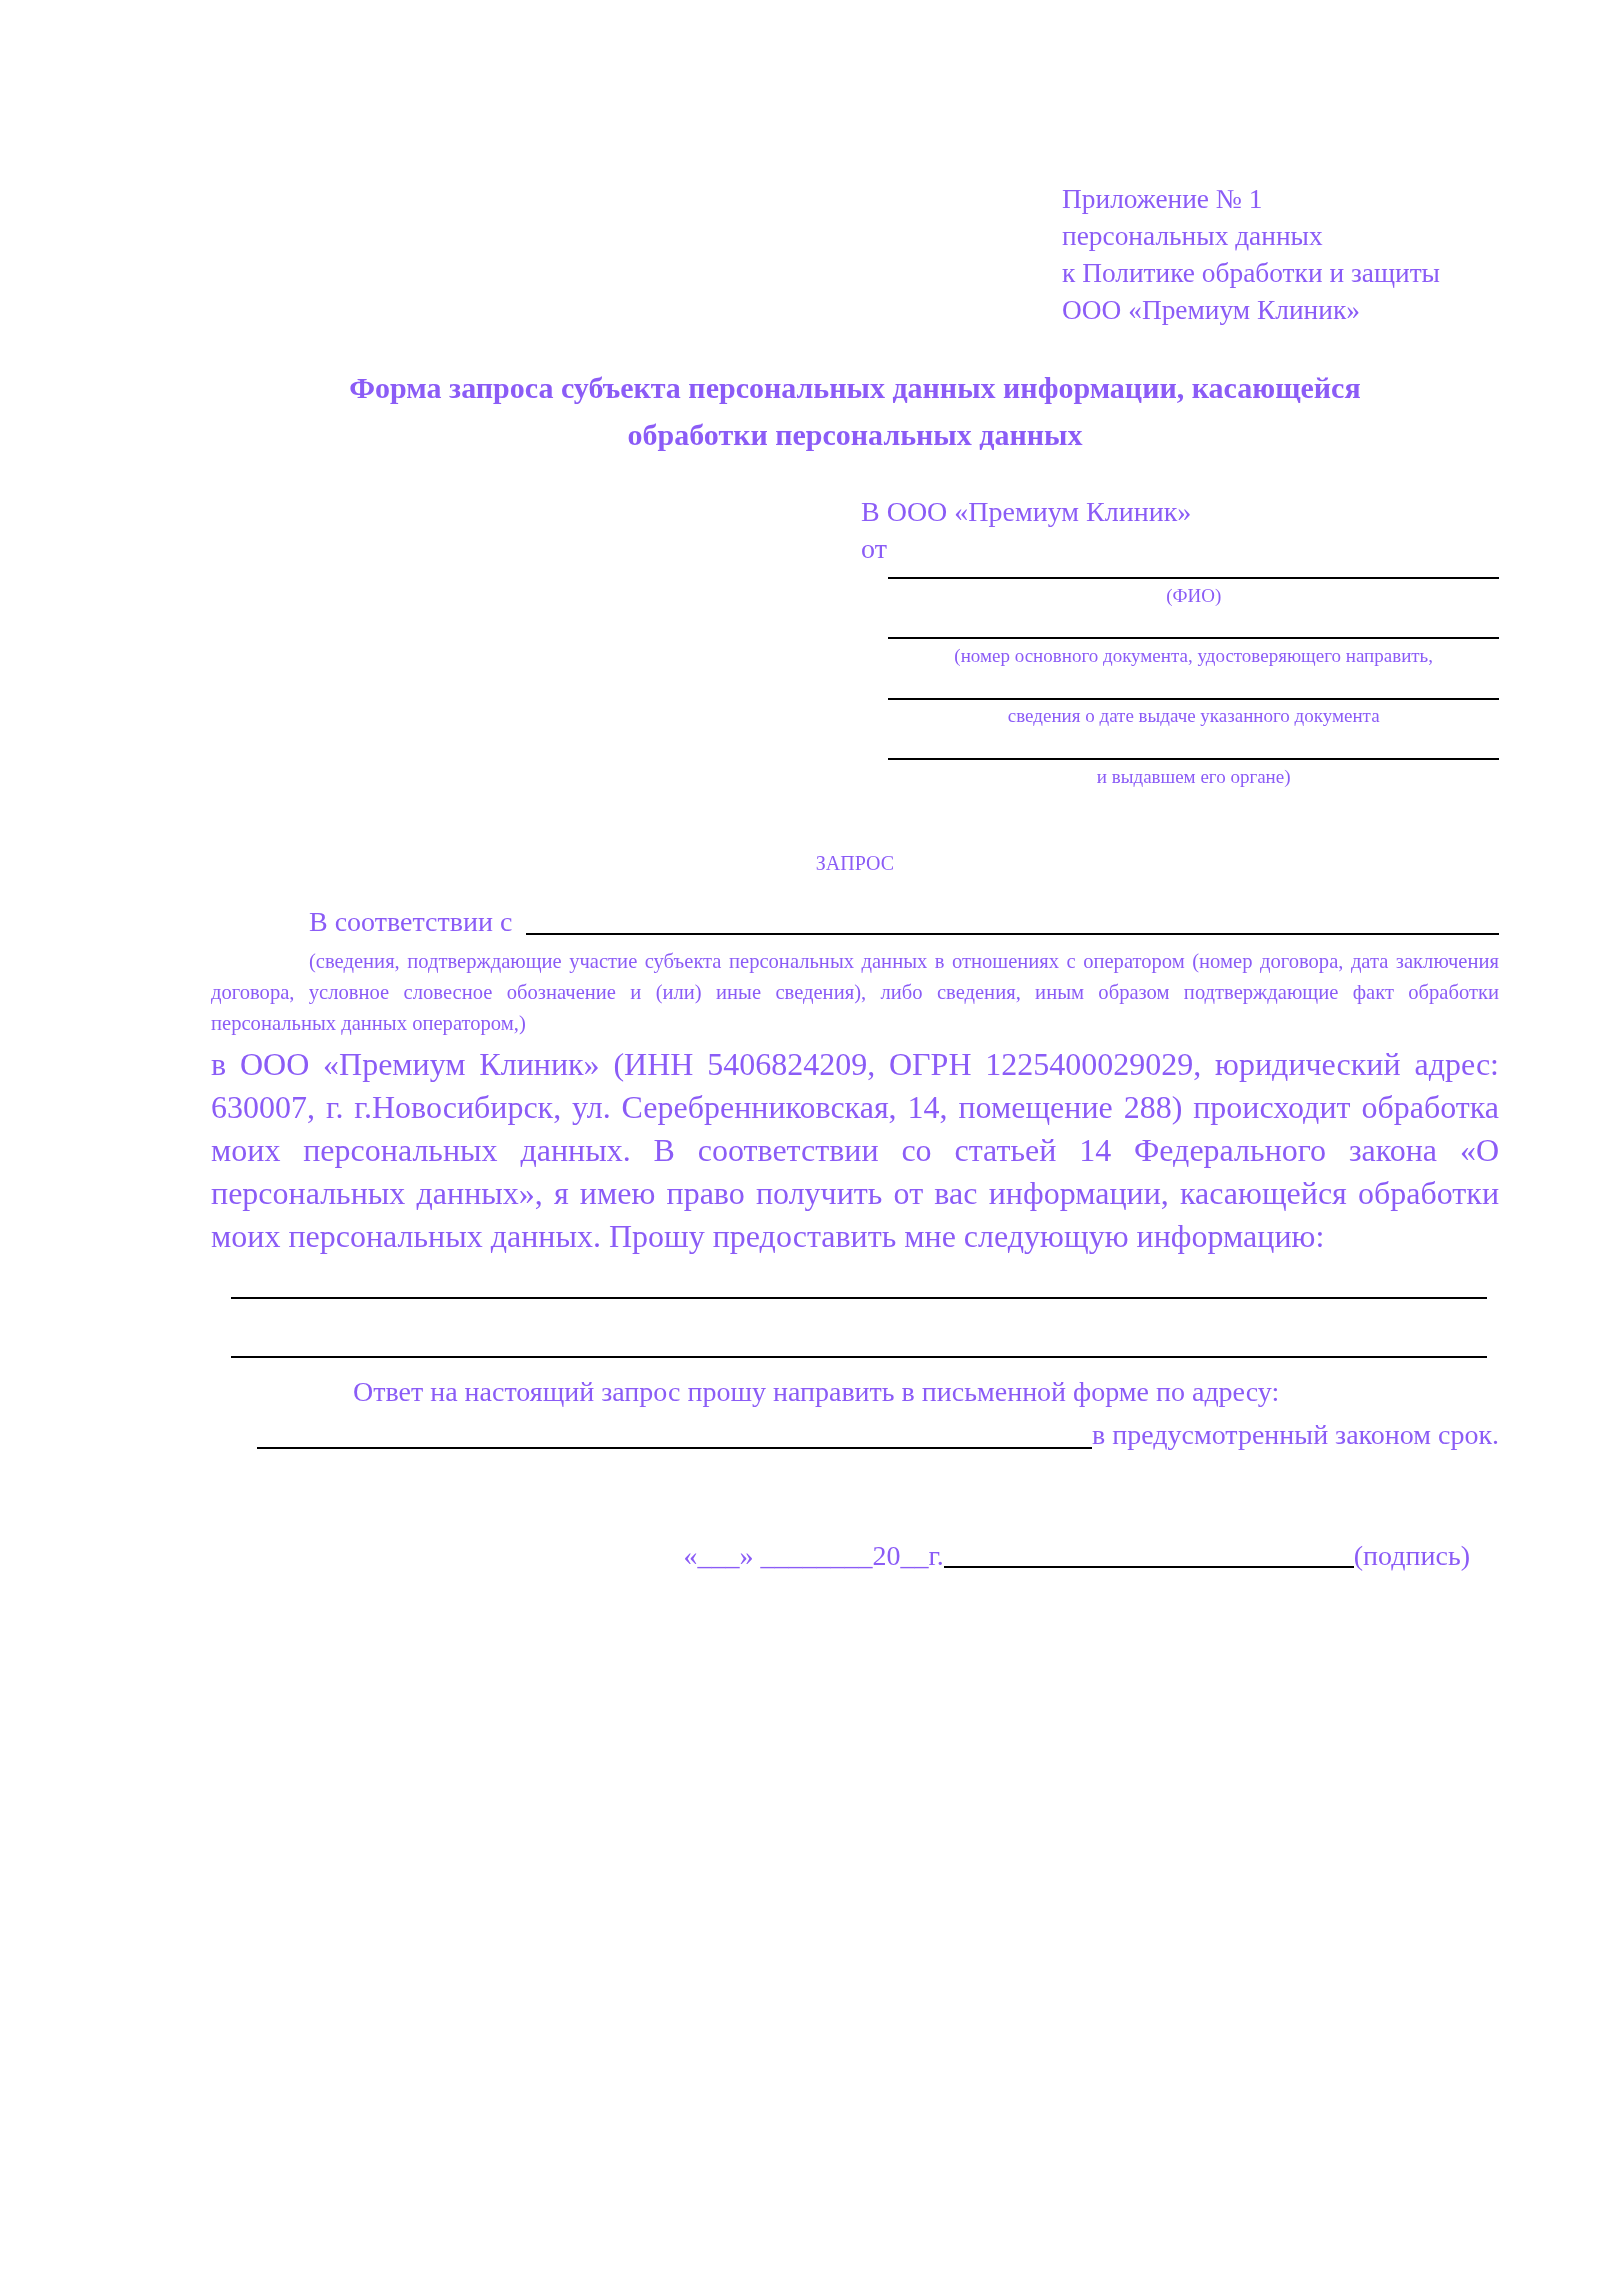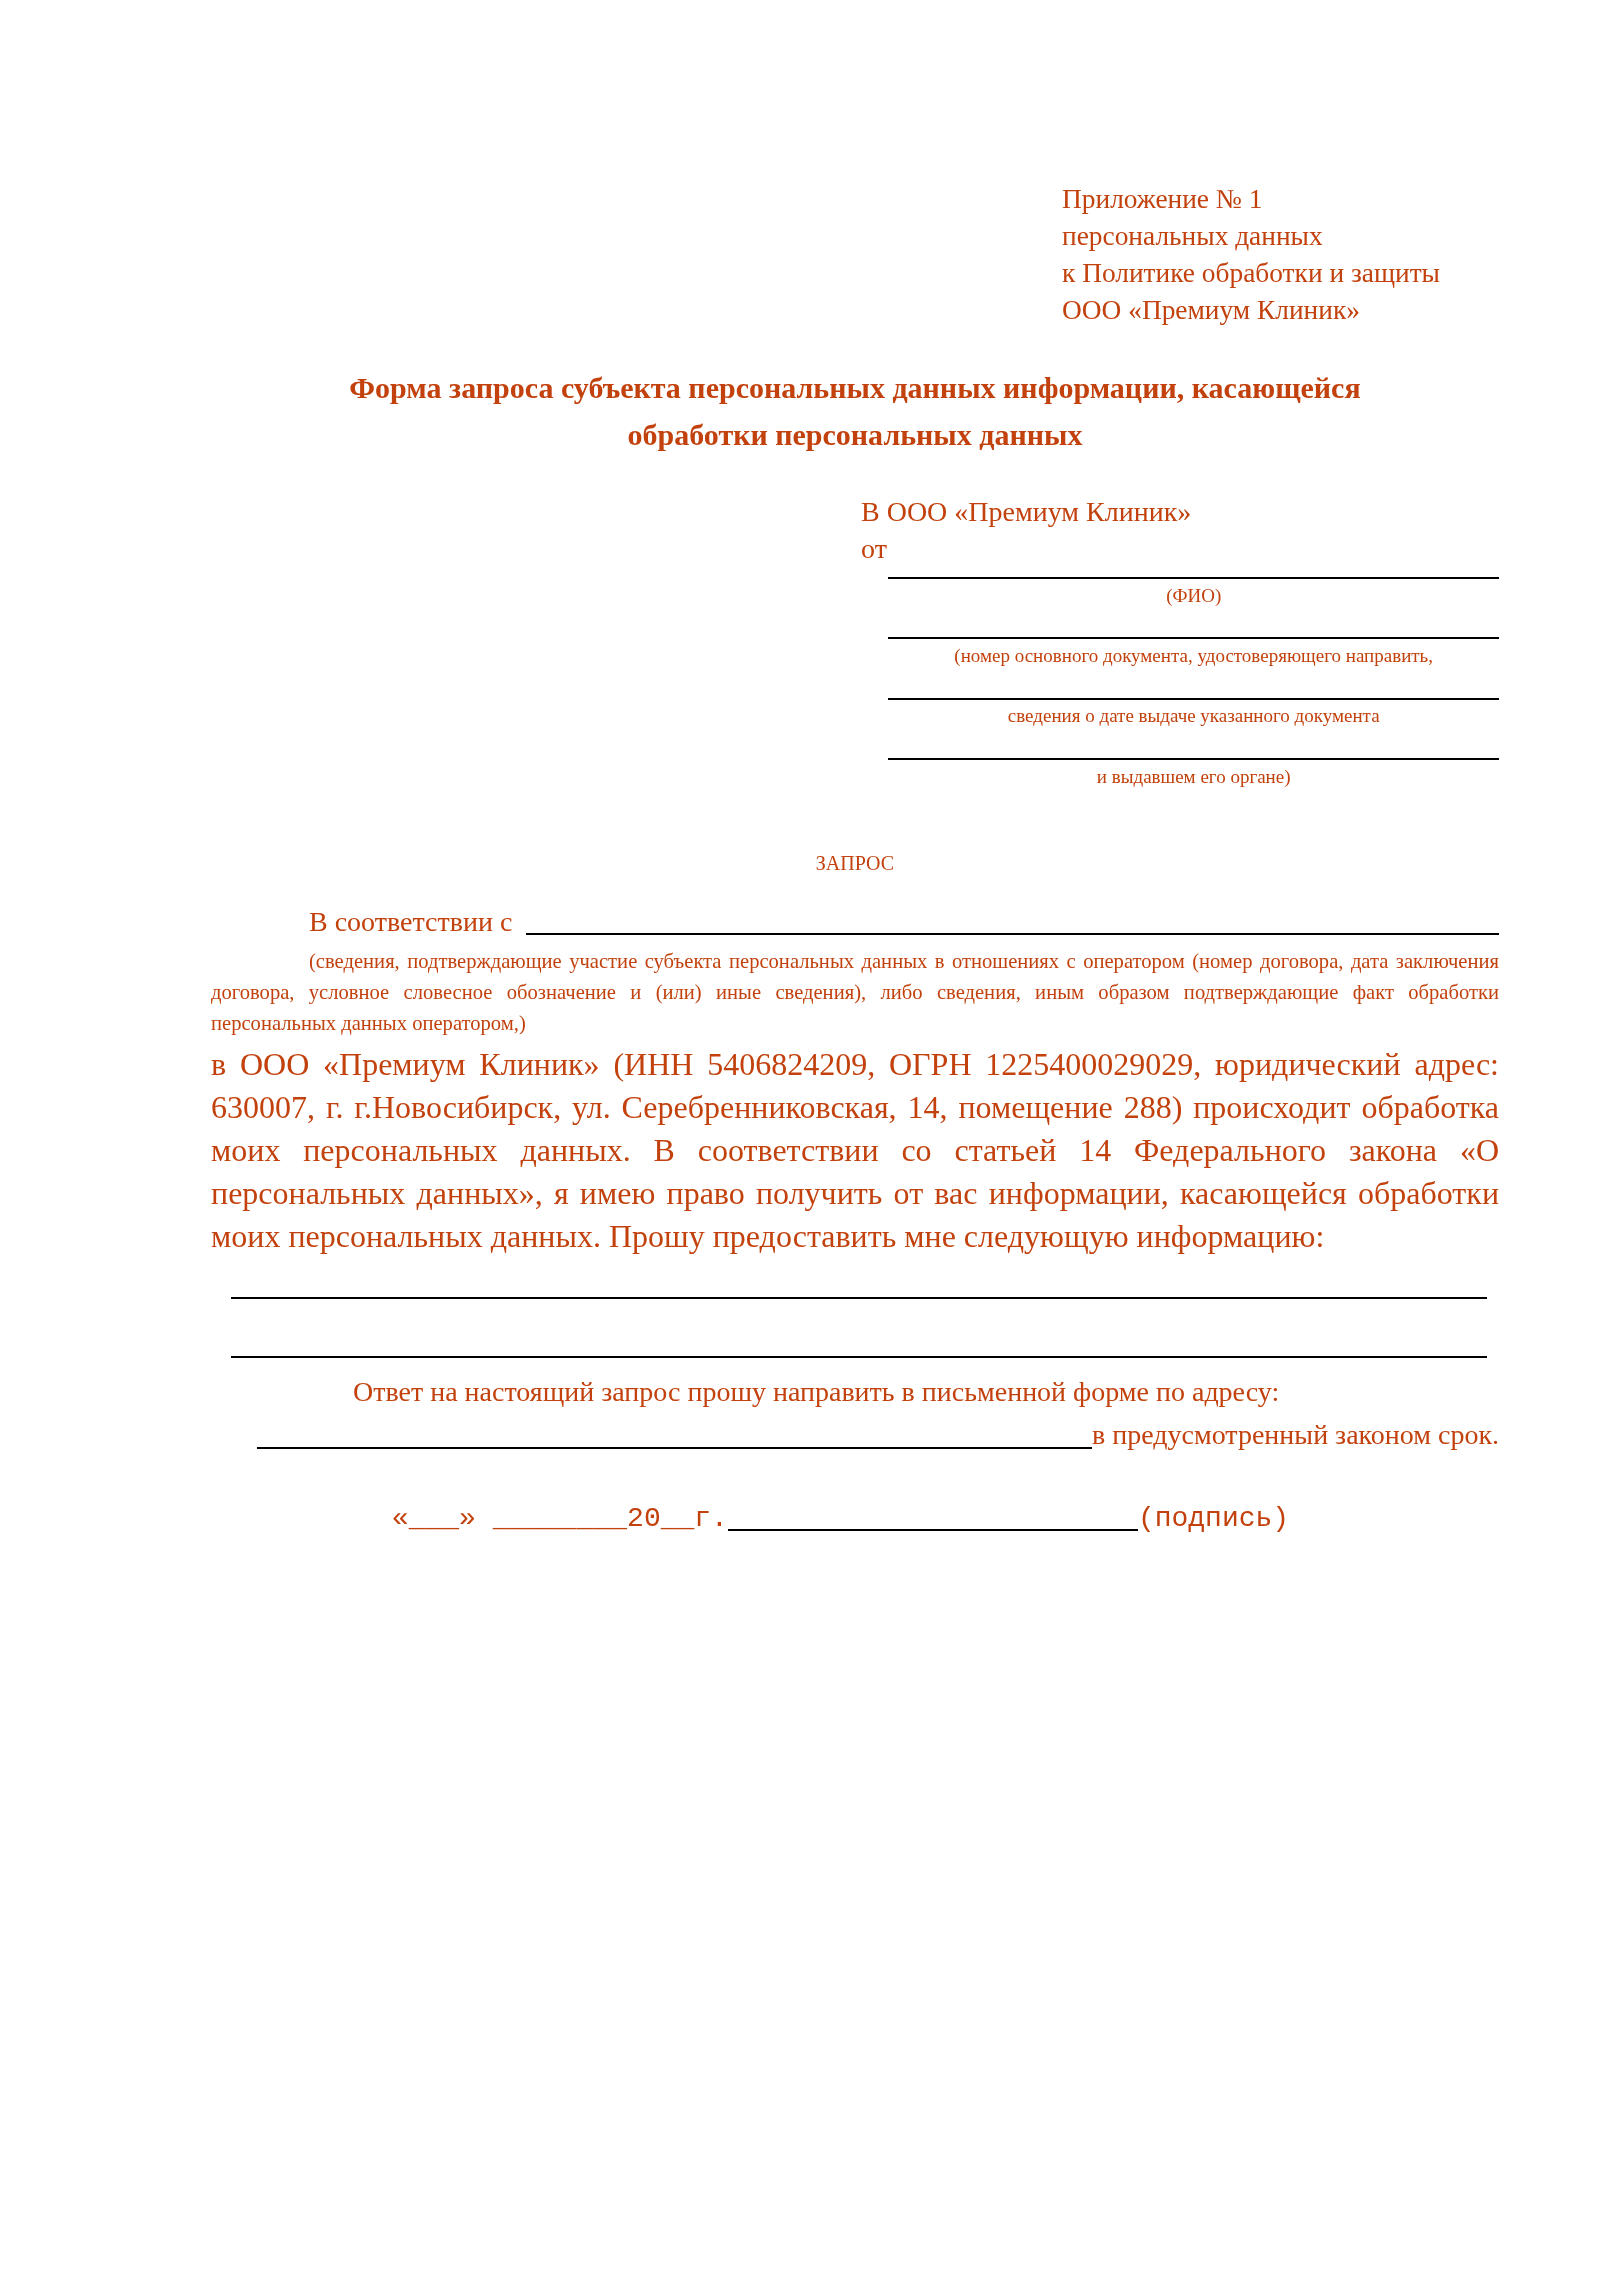--- a/index.html
+++ b/index.html
@@ -1,21 +1,21 @@
 <!DOCTYPE html>
 <html><head>
 <meta charset="utf-8">
 <style>
   html, body { margin: 0; padding: 0; background: #e8e8e8; }
   .page {
     position: relative;
     width: 1621px;
     height: 2294px;
     background: #ffffff;
-    color: #c2410c;
+    color: #8b5cf6;
     font-family: "Liberation Serif", "DejaVu Serif", serif;
     overflow: hidden;
     margin: 0 auto;
   }
   .content {
     position: absolute;
     left: 211px;
     right: 122px;
     top: 181px;
   }
@@ -106,26 +106,25 @@
     line-height: 43px;
   }
   .reply-fill {
     flex: 1;
     border-bottom: 2.9px solid #000;
     margin: 0 0 6.9px 46px;
   }
   .reply-suffix { white-space: nowrap; }
   .bottom-row {
     display: flex;
-    justify-content: center;
+    justify-content: flex-end;
     align-items: flex-end;
-    margin-top: 43px;
+    margin-top: 80px;
     font-size: 28px;
     line-height: 39px;
-    font-family: Liberation Mono, monospace;
   }
   .sig-group {
     display: flex;
     align-items: flex-end;
     margin-right: 29px;
   }
   .sig-line {
     width: 410px;
     border-bottom: 2.9px solid #000;
     margin-bottom: 6.9px;

